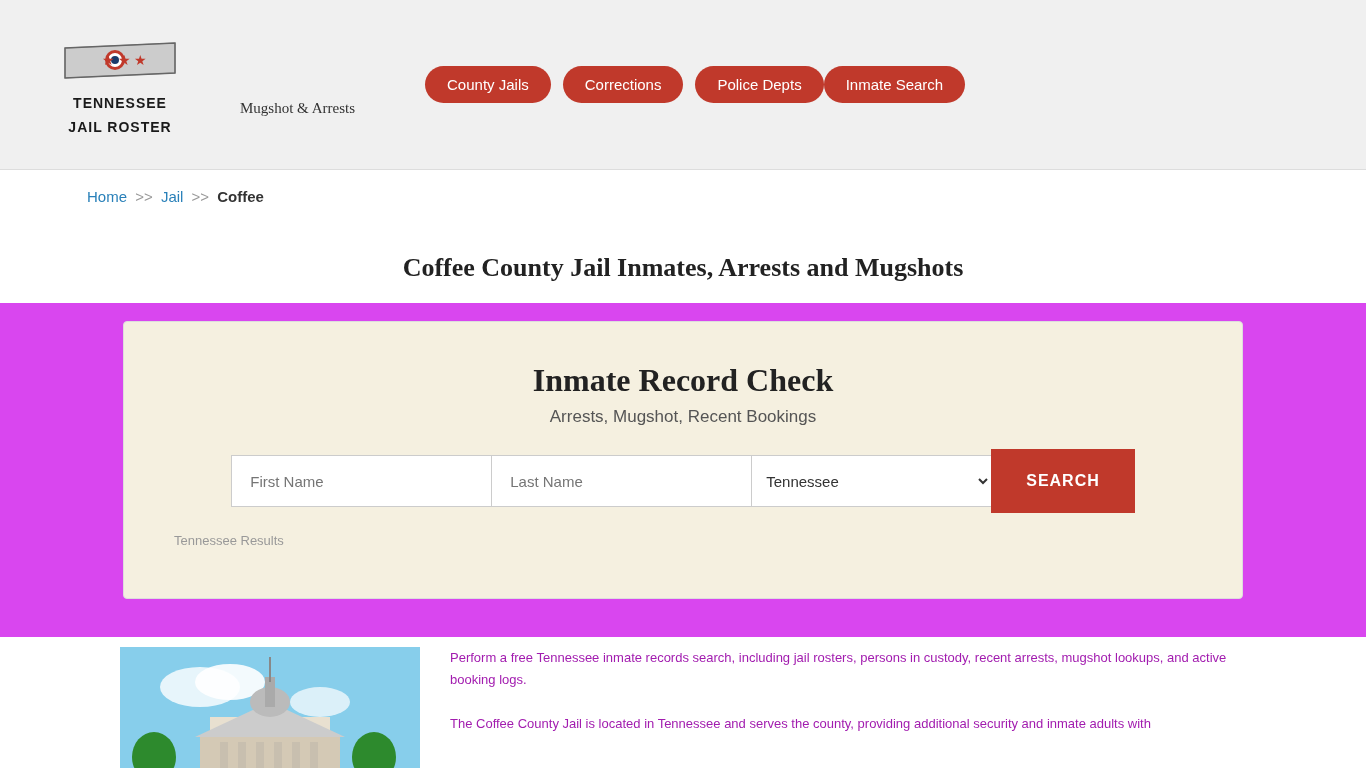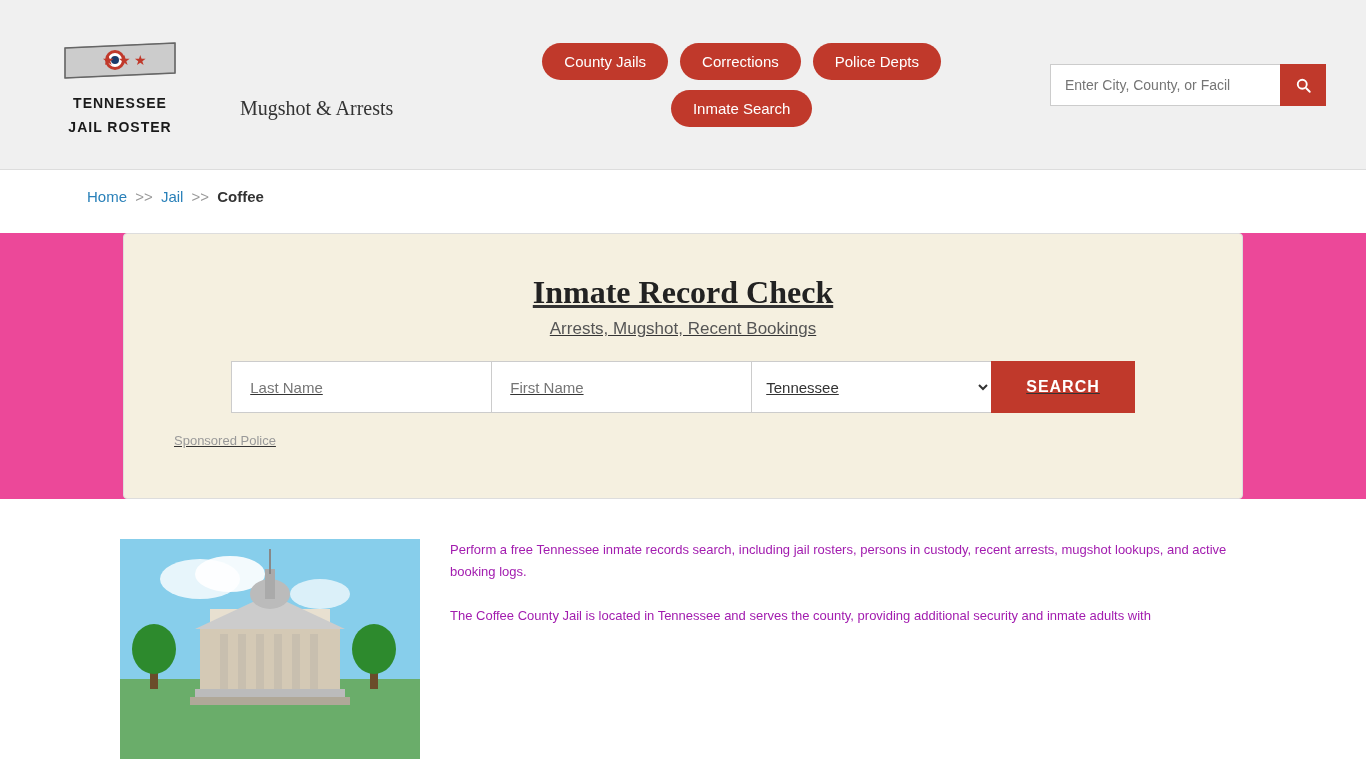--- a/index.html
+++ b/index.html
@@ -31,31 +31,30 @@
       font-weight: bold;
       letter-spacing: 1px;
       color: #1a1a1a;
       text-align: center;
       margin-top: 6px;
       line-height: 1.3;
       font-family: Arial, sans-serif;
     }
     .mugshot-link {
       color: #333;
-      font-size: 20px;
+      font-size: 15px;
       font-family: Georgia, serif;
       text-decoration: none;
       margin-left: 10px;
       margin-top: 48px;
     }
     .nav-area {
       display: flex;
-      flex-direction: column;
-      align-items: center;
-      gap: 10px;
+      flex-direction: row;
+      align-items: center;
       flex: 1;
       padding-left: 40px;
     }
     .nav-row {
       display: flex;
       gap: 12px;
       align-items: center;
     }
     .nav-btn {
       background: #c0392b;
@@ -185,21 +184,21 @@
       width: 240px;
       background: #fff;
       outline: none;
       border-right: none;
       cursor: pointer;
     }
     .search-submit-btn {
       background: #c0392b;
       color: #fff;
       border: none;
-      height: 52px;
+      height: 64px;
       padding: 0 35px;
       font-size: 16px;
       font-weight: bold;
       font-family: Arial, sans-serif;
       cursor: pointer;
       letter-spacing: 1px;
     }
     .sponsored-text {
       text-align: left;
       margin-top: 20px;
@@ -229,23 +228,22 @@
       min-height: 768px;
     }
 
     .main-content {
       background: #fff;
       padding-bottom: 20px;
     }
 
     
     .record-check-wrapper {
-      background: #ec4899;
-      padding: 0 120px;
-      text-decoration: underline;
+      background: #d946ef;
+      padding: 8px 120px;
     }
 
     .content-wrapper {
       padding: 10px 120px 40px;
       background: #fff;
       display: flex;
       gap: 30px;
       align-items: flex-start;
     }
   </style>
@@ -284,60 +282,55 @@
       <div class="nav-row">
         <button class="nav-btn">County Jails</button>
         <button class="nav-btn">Corrections</button>
         <button class="nav-btn">Police Depts</button>
       </div>
       <div class="nav-row">
         <button class="nav-btn">Inmate Search</button>
       </div>
     </div>
 
-    <div class="search-area">
-      <input class="search-input" type="text" placeholder="Enter City, County, or Facil" style="">
-      <button class="search-btn">
-        <svg class="search-icon-svg" viewBox="0 0 24 24">
-          <path d="M21 21l-4.35-4.35M17 11A6 6 0 1 1 5 11a6 6 0 0 1 12 0z" stroke="white" stroke-width="2.5" fill="none" stroke-linecap="round"></path>
-        </svg>
-      </button>
-    </div>
   </header>
 
   <div class="main-content">
 
     <nav class="breadcrumb">
       <a href="#">Home</a>
       <span class="sep">&gt;&gt;</span>
       <a href="#">Jail</a>
       <span class="sep">&gt;&gt;</span>
       <span class="current">Coffee</span>
     </nav>
 
+    <div class="page-title-area">
+      <h1>Coffee County Jail Inmates, Arrests and Mugshots</h1>
+    </div>
 
     <div class="record-check-wrapper">
       <div class="record-check-box">
         <h2>Inmate Record Check</h2>
         <p class="subtitle">Arrests, Mugshot, Recent Bookings</p>
         <div class="form-row">
+          <input class="form-input first-name" type="text" placeholder="First Name" style="">
           <input class="form-input last-name" type="text" placeholder="Last Name" style="">
-          <input class="form-input first-name" type="text" placeholder="First Name" style="">
           <select class="form-select">
             <option>Tennessee</option>
             <option>Alabama</option>
             <option>Georgia</option>
             <option>Kentucky</option>
             <option>Mississippi</option>
             <option>North Carolina</option>
             <option>Virginia</option>
           </select>
           <button class="search-submit-btn">SEARCH</button>
         </div>
-        <p class="sponsored-text">Sponsored Police</p>
+        <p class="sponsored-text">Tennessee Results</p>
       </div>
     </div>
 
     <div class="content-wrapper">
 
       <div class="content-image">
         
         <svg width="300" height="220" viewBox="0 0 300 220">
 
           <rect width="300" height="140" fill="#87CEEB"></rect>

